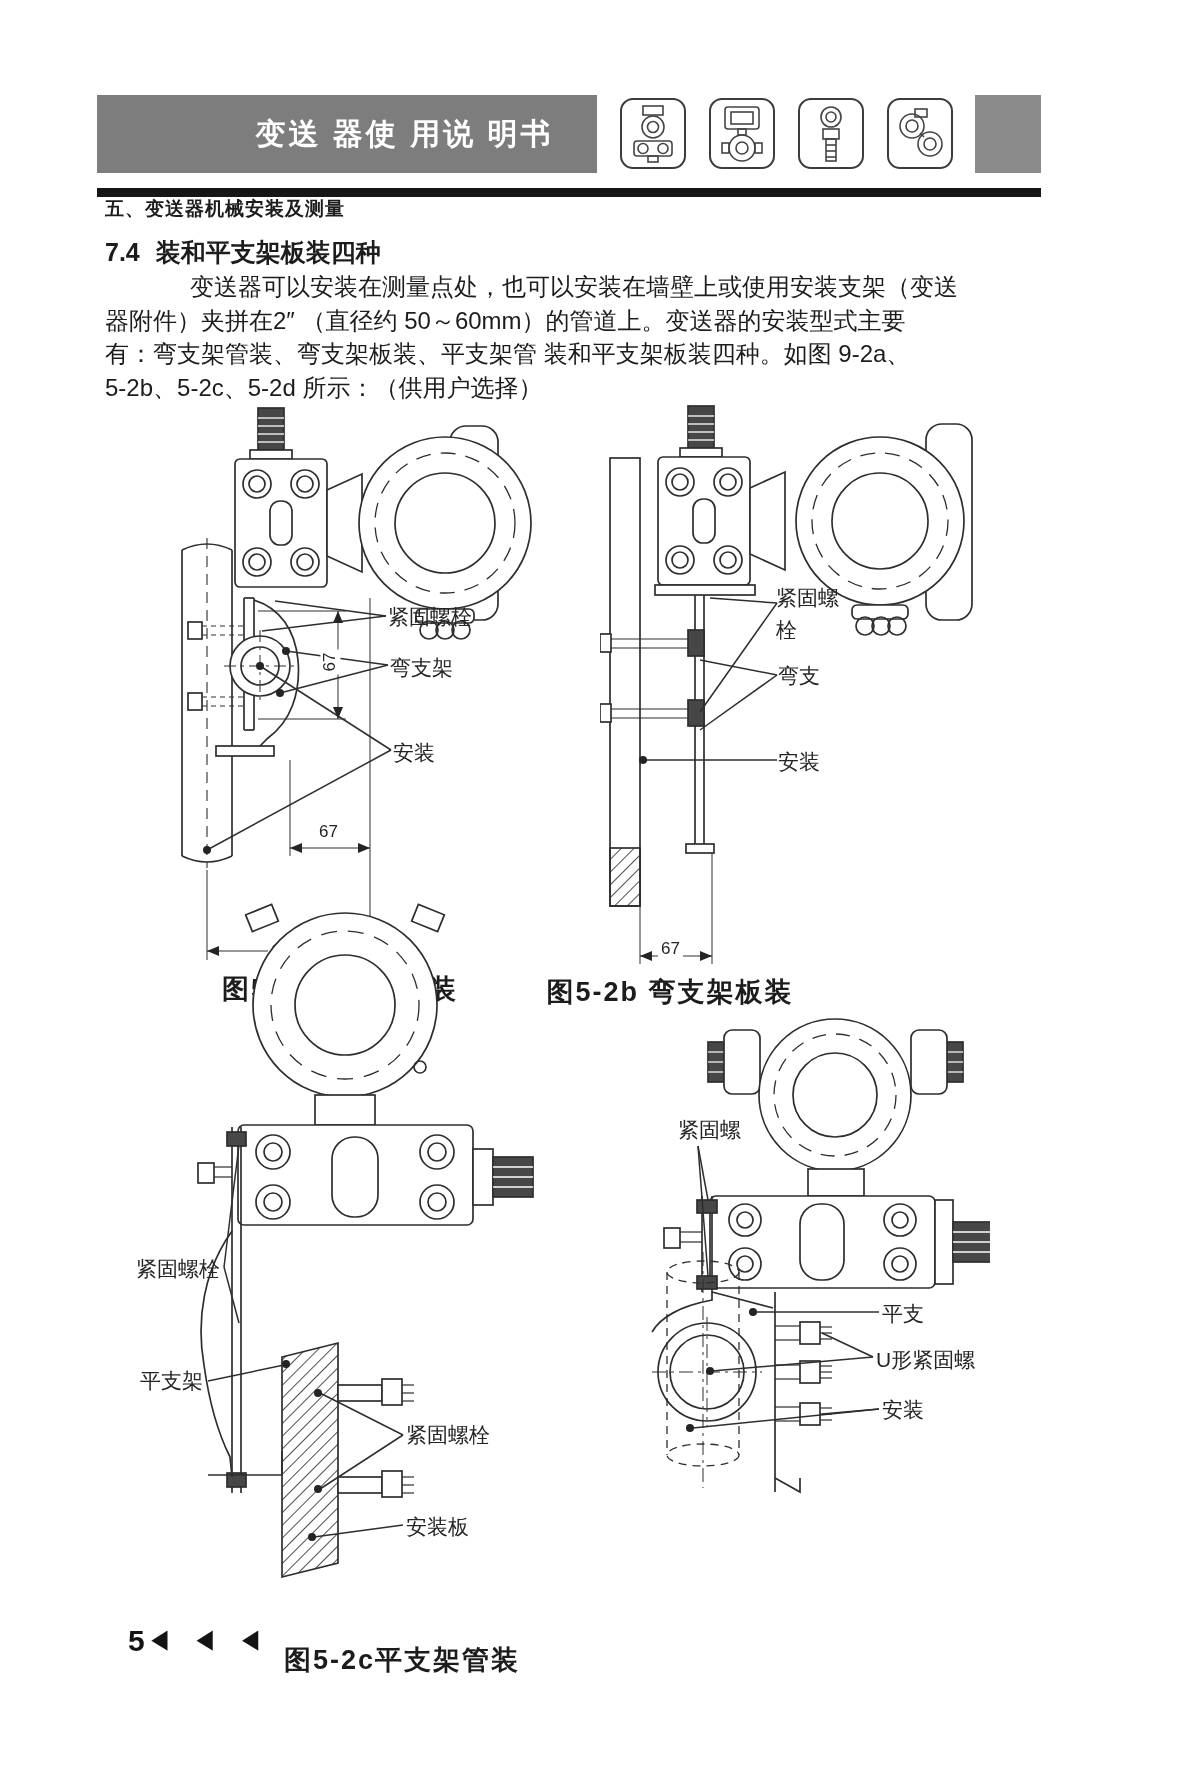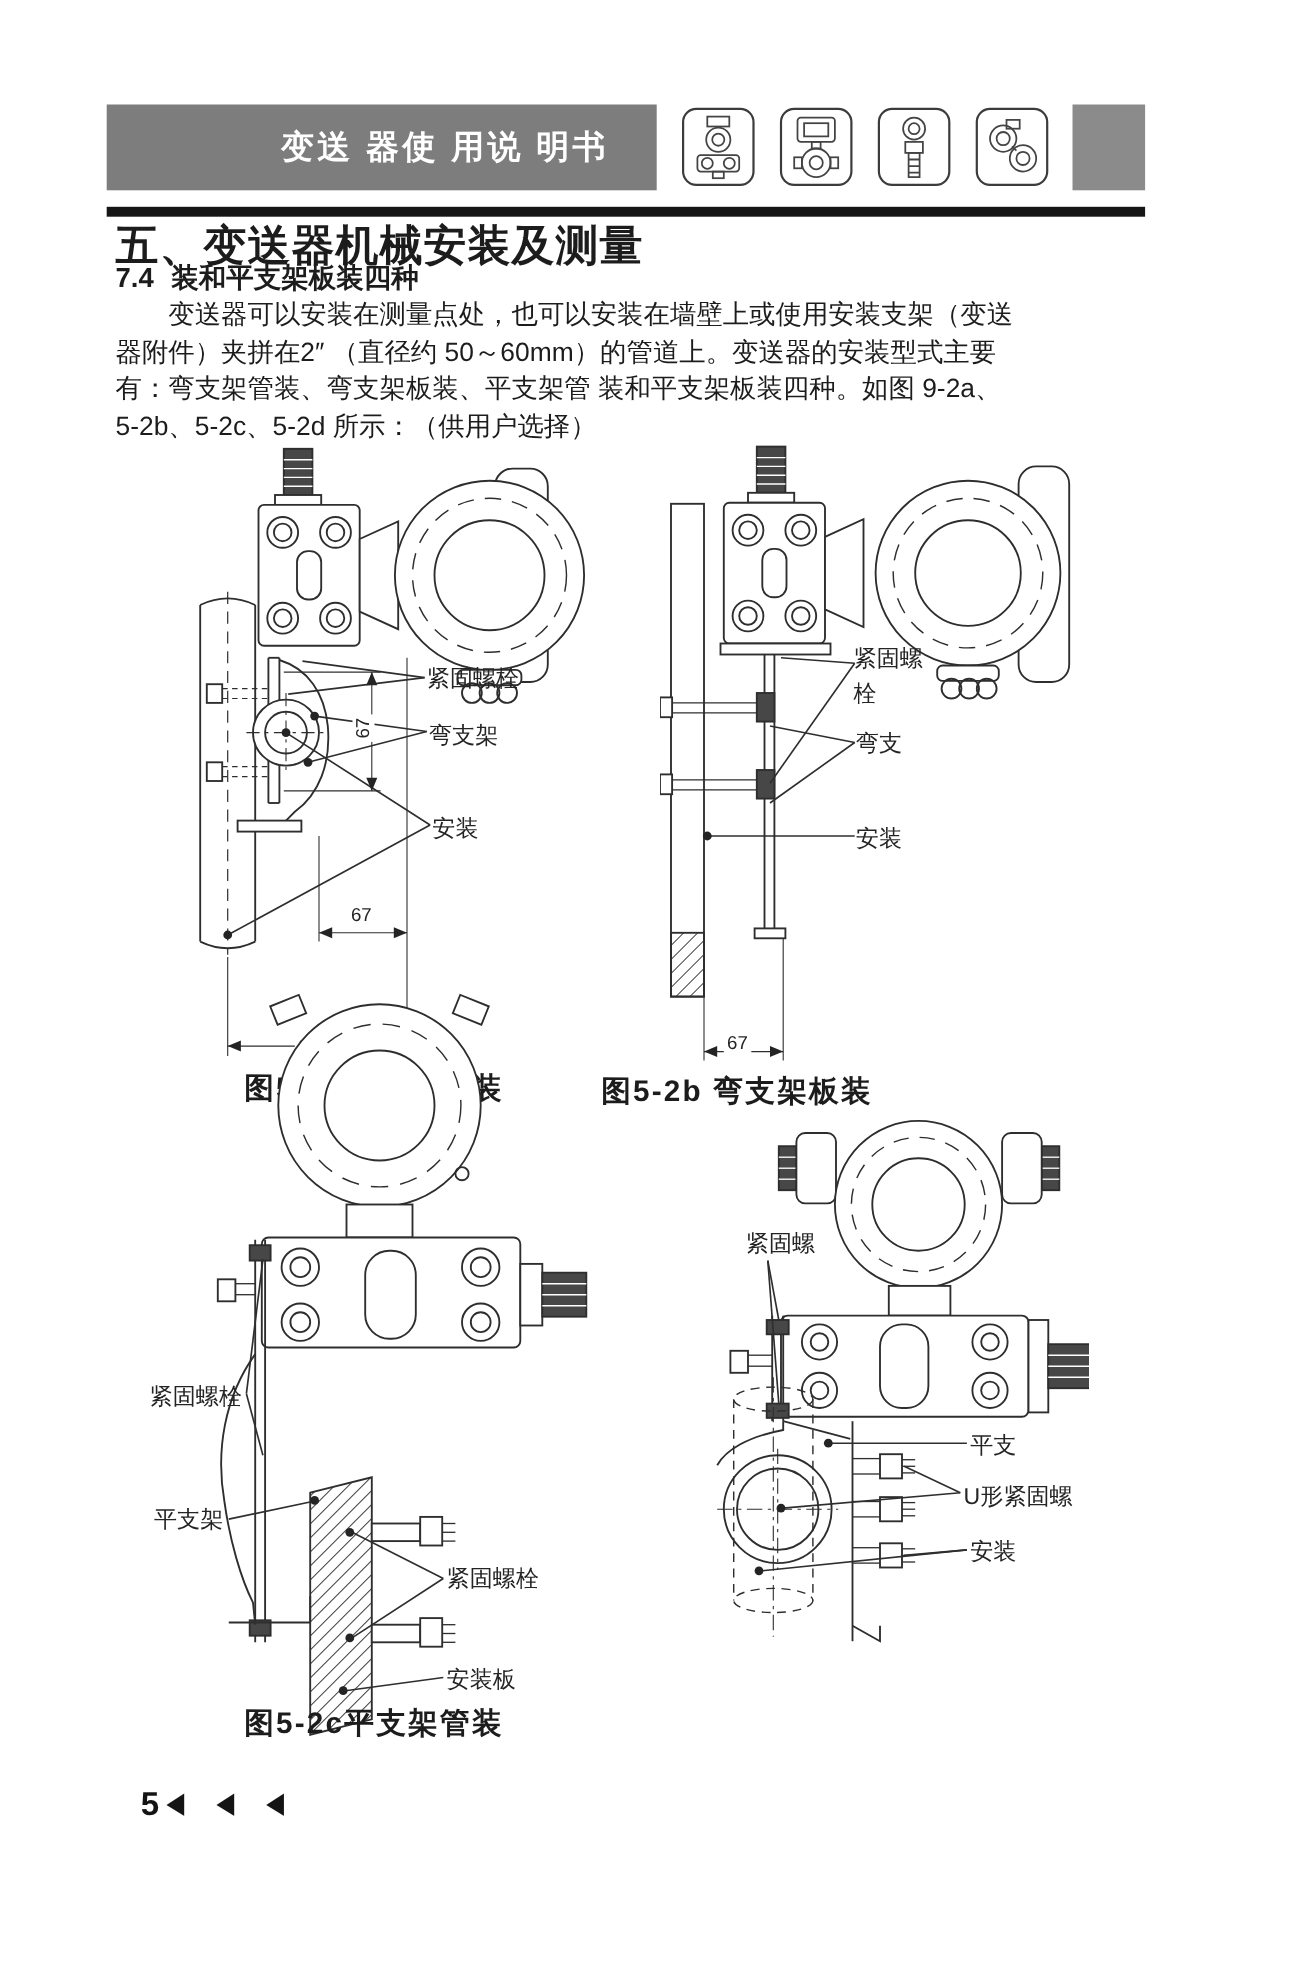--- a/index.html
+++ b/index.html
@@ -6,25 +6,25 @@
   html,body { background:#ffffff; }
   body { font-family:"Liberation Sans", sans-serif; }
   .page { position:relative; width:1191px; height:1786px; background:#ffffff; overflow:hidden; color:#1c1c1c; }
   .header-bar { position:absolute; left:97px; top:95px; width:500px; height:78px; background:#7d7d7d;
                 display:flex; align-items:center; justify-content:center; padding-left:100px; }
   .header-title { color:#ffffff; font-weight:bold; font-size:30px; letter-spacing:3px; white-space:nowrap;margin-left:15px; }
   .icon-box { position:absolute; top:98px; width:66px; height:71px; border:2px solid #3c3c3c; border-radius:13px;
               background:#fff; display:flex; align-items:center; justify-content:center; }
   .right-block { position:absolute; left:975px; top:95px; width:66px; height:78px; background:#8b8b8b; }
   .rule { position:absolute; left:97px; top:188px; width:944px; height:9px; background:#161616; }
-  .h1 { position:absolute; left:105px; top:196px; font-size:39px; font-weight:bold; letter-spacing:1px; }
+  .h1 { position:absolute; left:105px; top:196px; font-size:19px; font-weight:bold; letter-spacing:1px; }
   .h2 { position:absolute; left:105px; top:236px; font-size:25px; font-weight:bold; }
   .h2 .num { margin-right:16px; }
   .para { position:absolute; left:105px; top:270px; width:890px; font-size:24px; line-height:33.5px; white-space:nowrap; }
-  .para .indent { text-indent:48px; }
+  .para .indent { text-indent:48px;text-align:center; }
   .figure { position:absolute; }
   .fig-label { position:absolute; font-size:21px; white-space:nowrap; color:#242424; }
   .dim-label { position:absolute; font-size:17px; background:#ffffff; padding:0 3px; color:#242424; white-space:nowrap; }
   .rot { transform:rotate(-90deg); transform-origin:center; }
   .caption { position:absolute; font-size:27px; font-weight:bold; text-align:center; letter-spacing:2px; white-space:nowrap; }
   .footer { position:absolute; left:128px; top:1624px; display:flex; align-items:center; font-weight:bold; color:#141414; }
   .footer .num { font-size:30px; }
   .footer .arrows { font-size:23px; margin-left:3px; letter-spacing:8px; }
   svg { display:block; }
 </style>
@@ -367,21 +367,21 @@
           <circle cx="208" cy="594" r="4"></circle>
           <circle cx="202" cy="642" r="4"></circle>
         </g>
       </g>
     </svg>
     <span class="fig-label" style="left:26px; top:360px;">紧固螺栓</span>
     <span class="fig-label" style="left:30px; top:472px;">平支架</span>
     <span class="fig-label" style="left:296px; top:526px;">紧固螺栓</span>
     <span class="fig-label" style="left:296px; top:618px;">安装板</span>
   </div>
-  <div class="caption" style="left:160px; top:1548px; width:360px;">图5-2c平支架管装</div>
+  <div class="caption" style="left:160px; top:1642px; width:360px;text-align:right;">图5-2c平支架管装</div>
 
   <div class="figure" style="left:560px; top:1000px; width:430px; height:560px;">
     <svg width="430" height="560" viewBox="0 0 430 560">
       <g stroke="#2e2e2e" stroke-width="1.7" fill="none">
 
         <rect x="148" y="42" width="16" height="40" fill="#474747"></rect>
         <line x1="148" y1="52" x2="164" y2="52" stroke="#fff" stroke-width="1.2"></line>
         <line x1="148" y1="62" x2="164" y2="62" stroke="#fff" stroke-width="1.2"></line>
         <line x1="148" y1="72" x2="164" y2="72" stroke="#fff" stroke-width="1.2"></line>
         <rect x="164" y="30" width="36" height="64" rx="8" fill="#fff"></rect>

